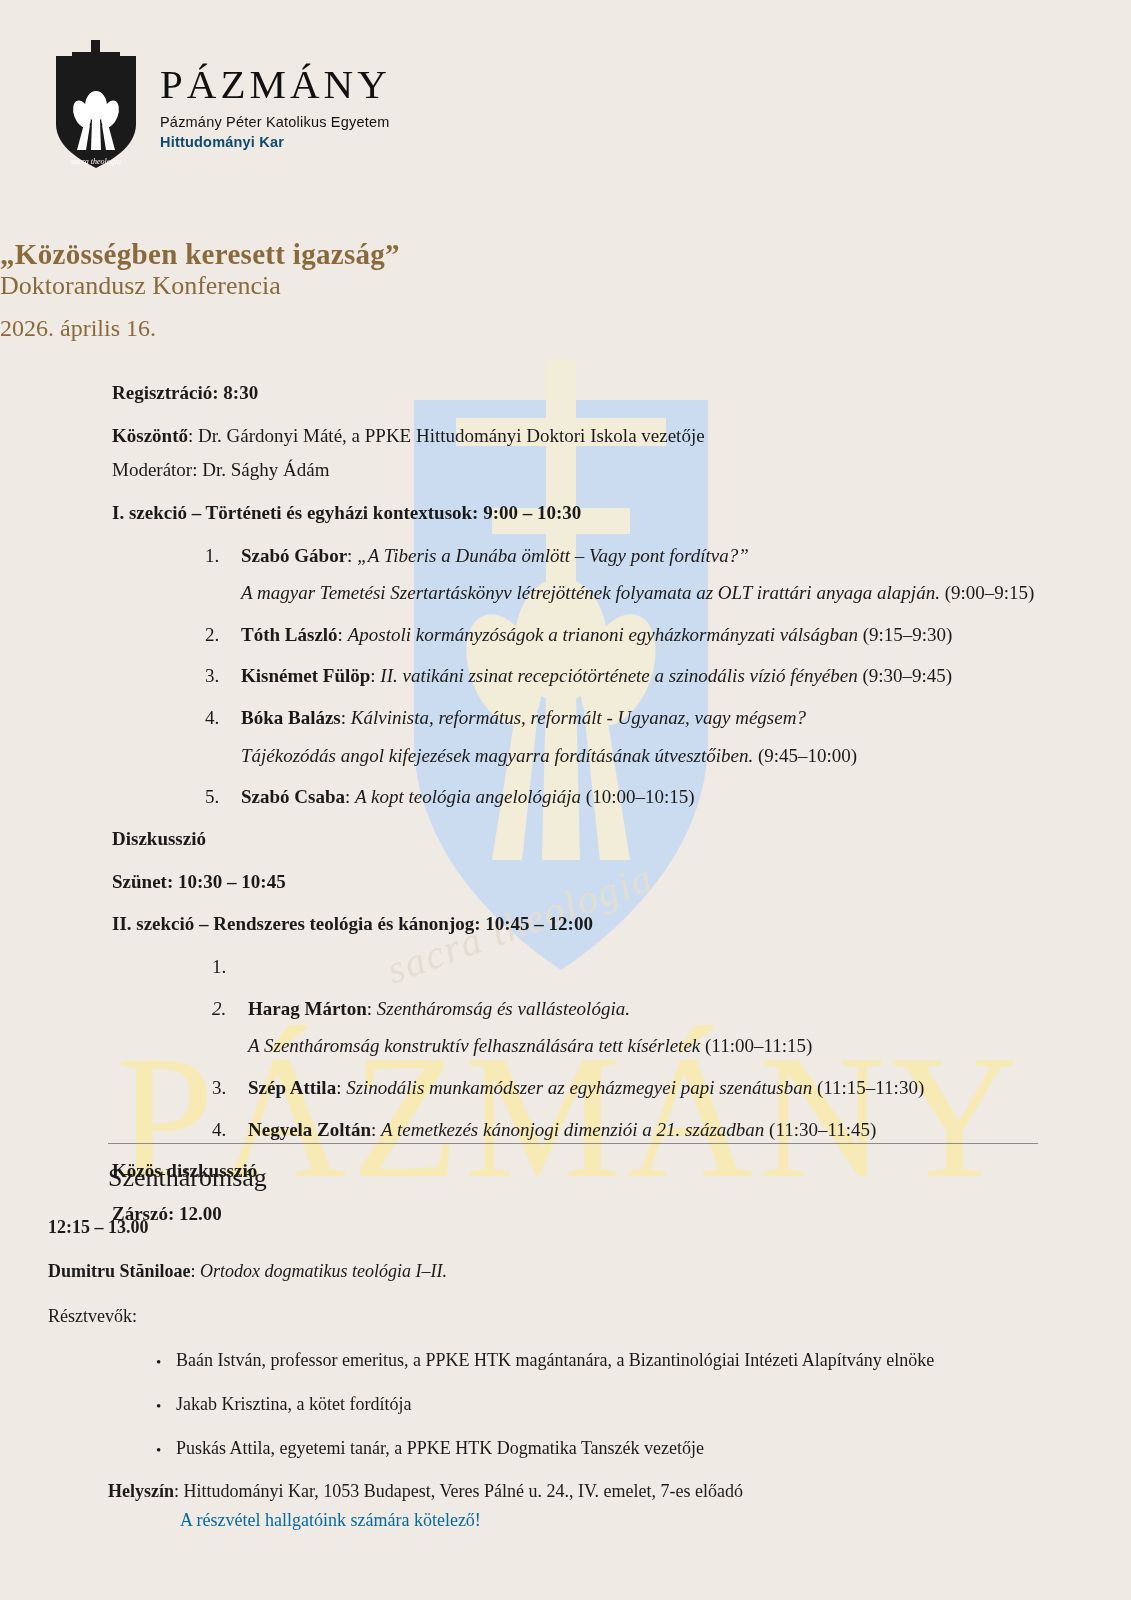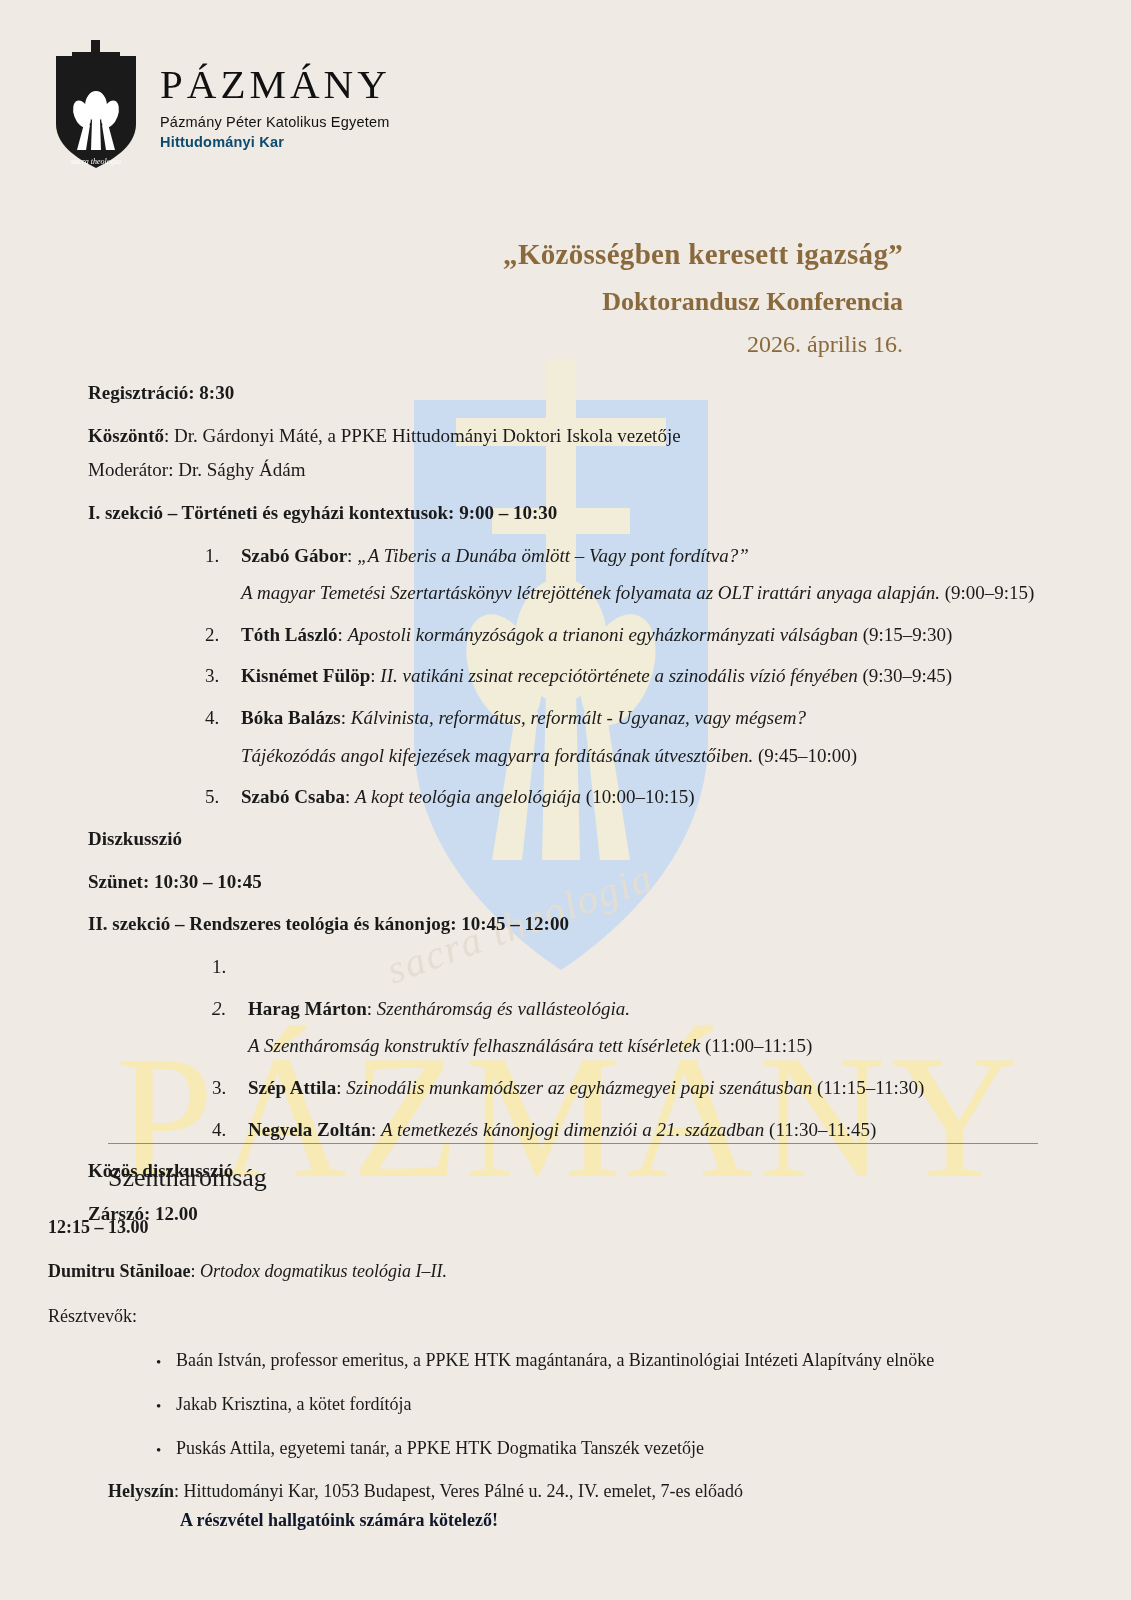--- a/index.html
+++ b/index.html
@@ -96,52 +96,52 @@
     margin-top: 4px;
     letter-spacing: .2px;
   }
 
   
   .title-block {
     position: absolute;
     left: 0;
     top: 238px;
     width: 903px;
-    text-align: right;
+    text-align: left;
   }
   .title-1 {
     font-size: 29px;
     font-weight: bold;
     color: #8a6a3c;
     letter-spacing: .3px;
   }
   .title-2 {
     font-size: 26px;
-    font-weight: bold;
+    font-weight: normal;
     color: #8a6a3c;
-    margin-top: 16px;
+    margin-top: 0;
   }
   .title-3 {
     font-size: 24px;
     color: #8a6a3c;
     margin-top: 14px;
   }
 
   
   .prog {
     position: absolute;
     left: 0;
     top: 380px;
     width: 1131px;
   }
   .ln {
     font-size: 19px;
     line-height: 1.35;
     margin: 0 0 17px 0;
-    padding-left: 88px;
+    padding-left: 112px;
     padding-right: 60px;
   }
   .ln.sub { margin-top: -8px; }
   .bold { font-weight: bold; }
   .ital { font-style: italic; }
 
   .item {
     display: flex;
     padding-left: 205px;
     padding-right: 60px;
@@ -208,22 +208,22 @@
     vertical-align: middle;
   }
   .venue {
     font-size: 18px;
     padding-left: 108px;
     padding-right: 35px;
     margin-top: 2px;
   }
   .note {
     font-size: 18px;
-    font-weight: bold;
-    color: #0f172a;
+    font-weight: normal;
+    color: #0369a1;
     padding-left: 180px;
     margin-top: 8px;
   }
 </style>
 </head>
 <body>
 
 <svg class="wm-shield" viewBox="0 0 330 640" aria-hidden="true">
   <path d="M18 60 H312 V400 C312 520 210 600 165 630 C120 600 18 520 18 400 Z" fill="#ccdcf0"></path>
   <rect x="150" y="20" width="30" height="330" fill="#f2edd9"></rect>

